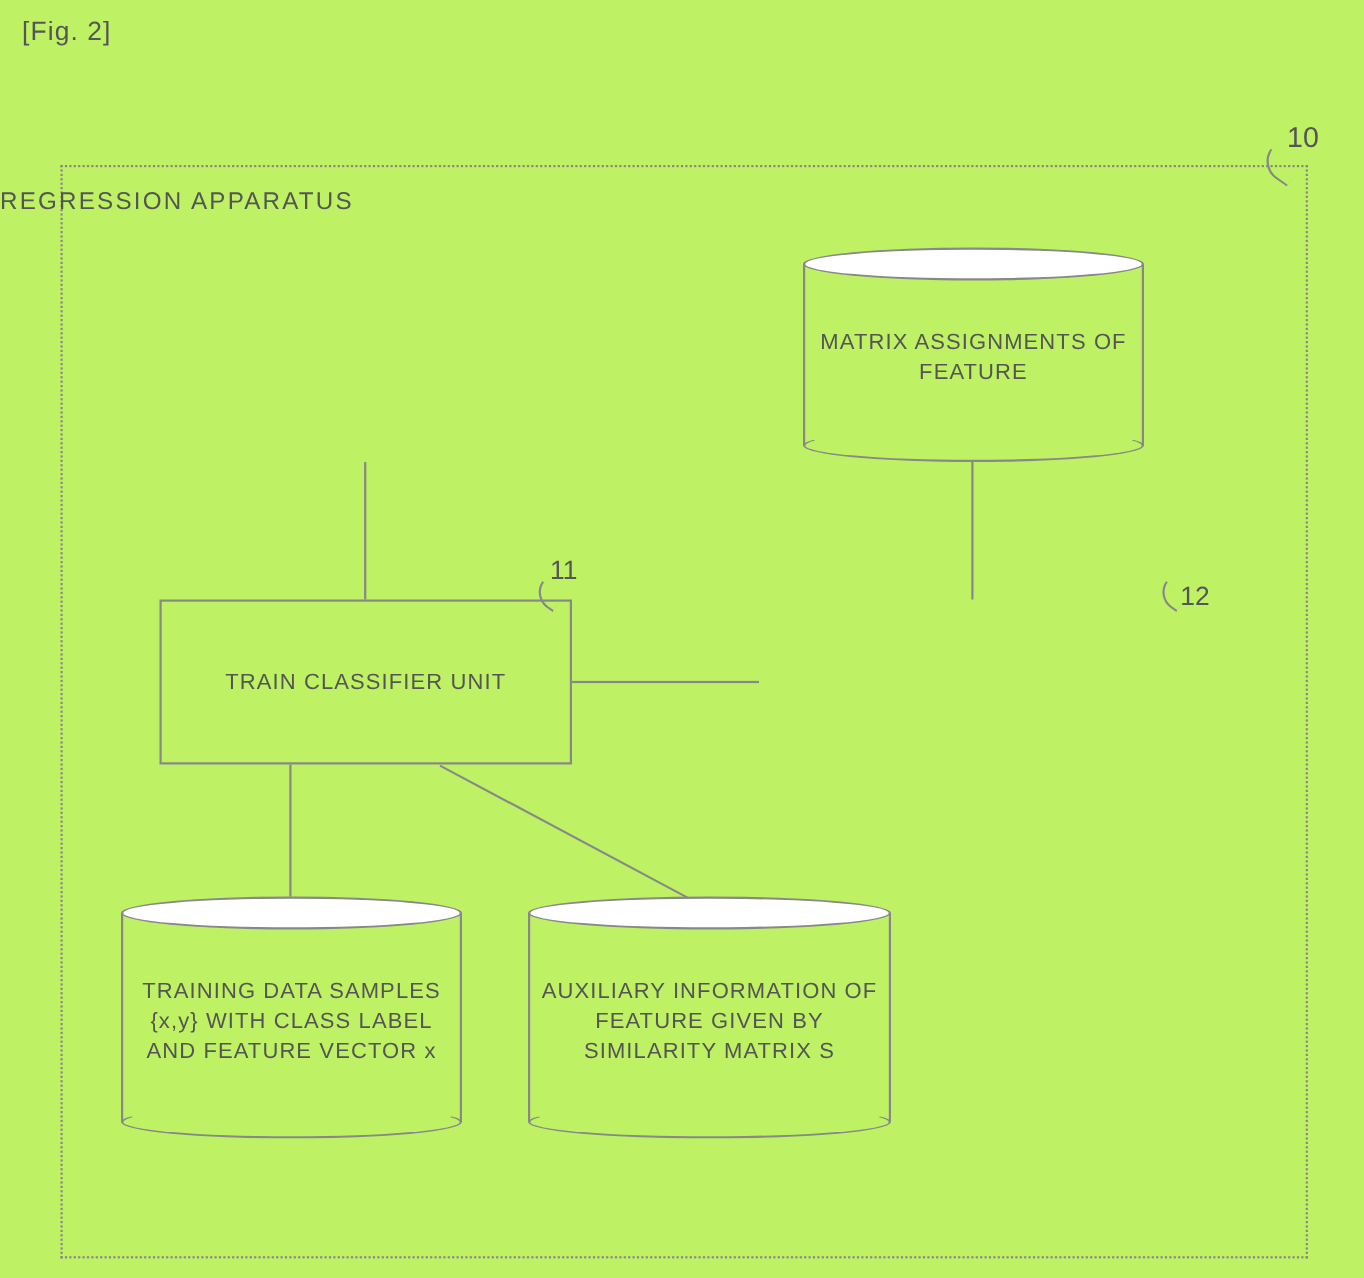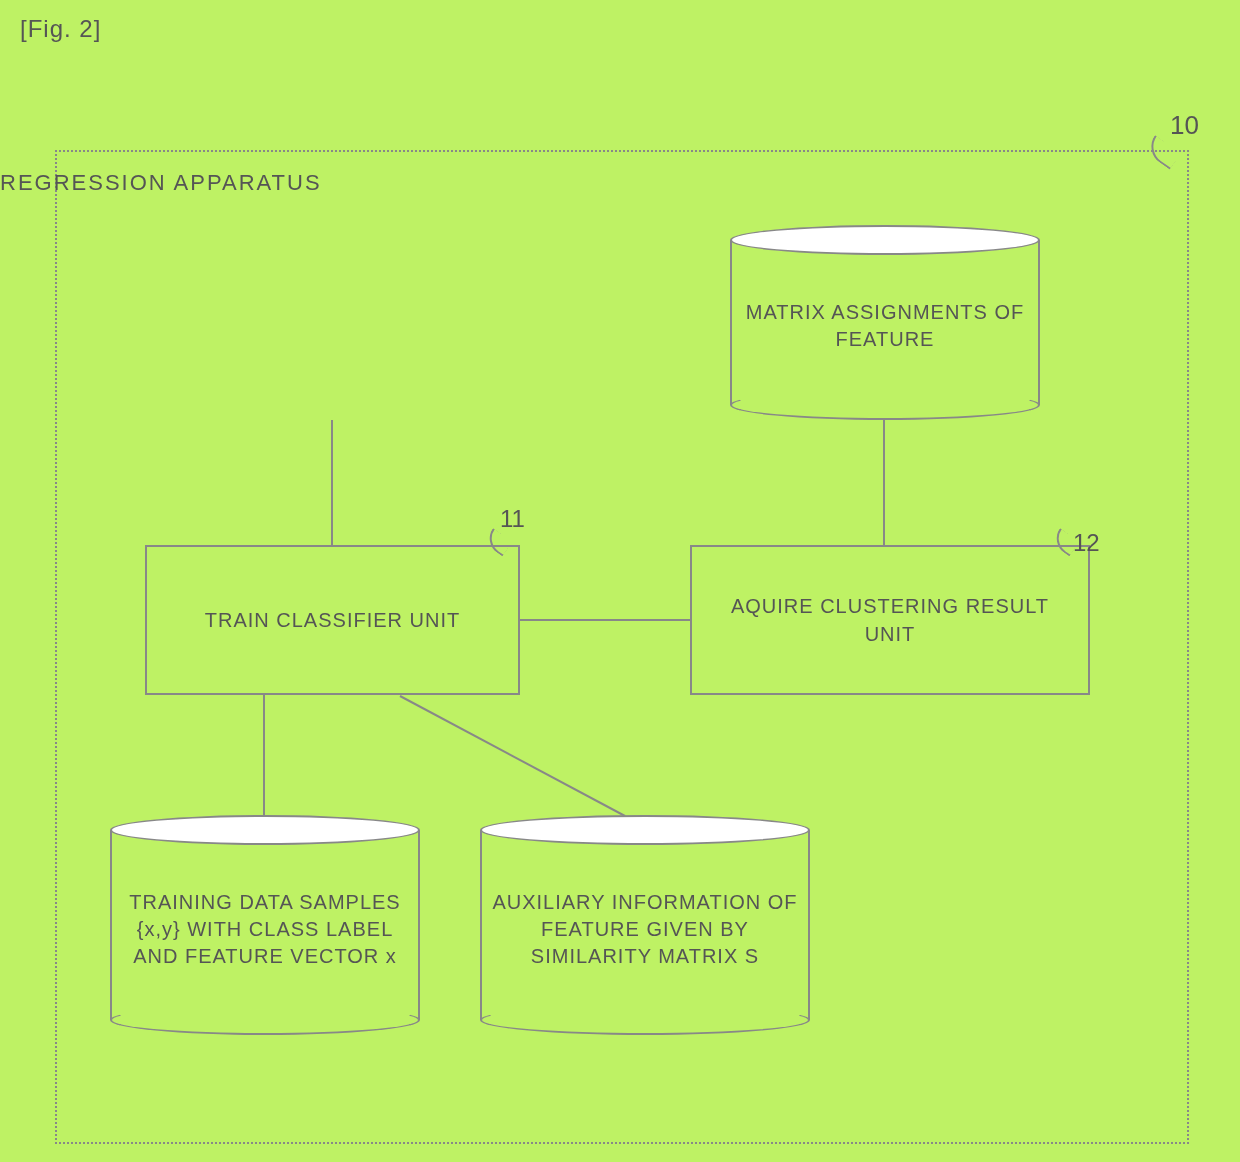--- a/index.html
+++ b/index.html
@@ -172,24 +172,20 @@
 ASSIGNMENTS OF
 FEATURE</div>
   </div>
 
   <div class="unit unit-train">
     <span>TRAIN CLASSIFIER UNIT</span>
   </div>
   <div class="leader leader-11"></div>
   <div class="unit-ref ref-11">11</div>
 
-  <div class="unit unit-acquire">
-    <span>AQUIRE CLUSTERING RESULT
-UNIT</span>
-  </div>
   <div class="leader leader-12"></div>
   <div class="unit-ref ref-12">12</div>
 
   <div class="cyl cyl-samples">
     <div class="cyl-text">TRAINING DATA
 SAMPLES {x,y} WITH
 CLASS LABEL AND
 FEATURE VECTOR x</div>
   </div>
 

